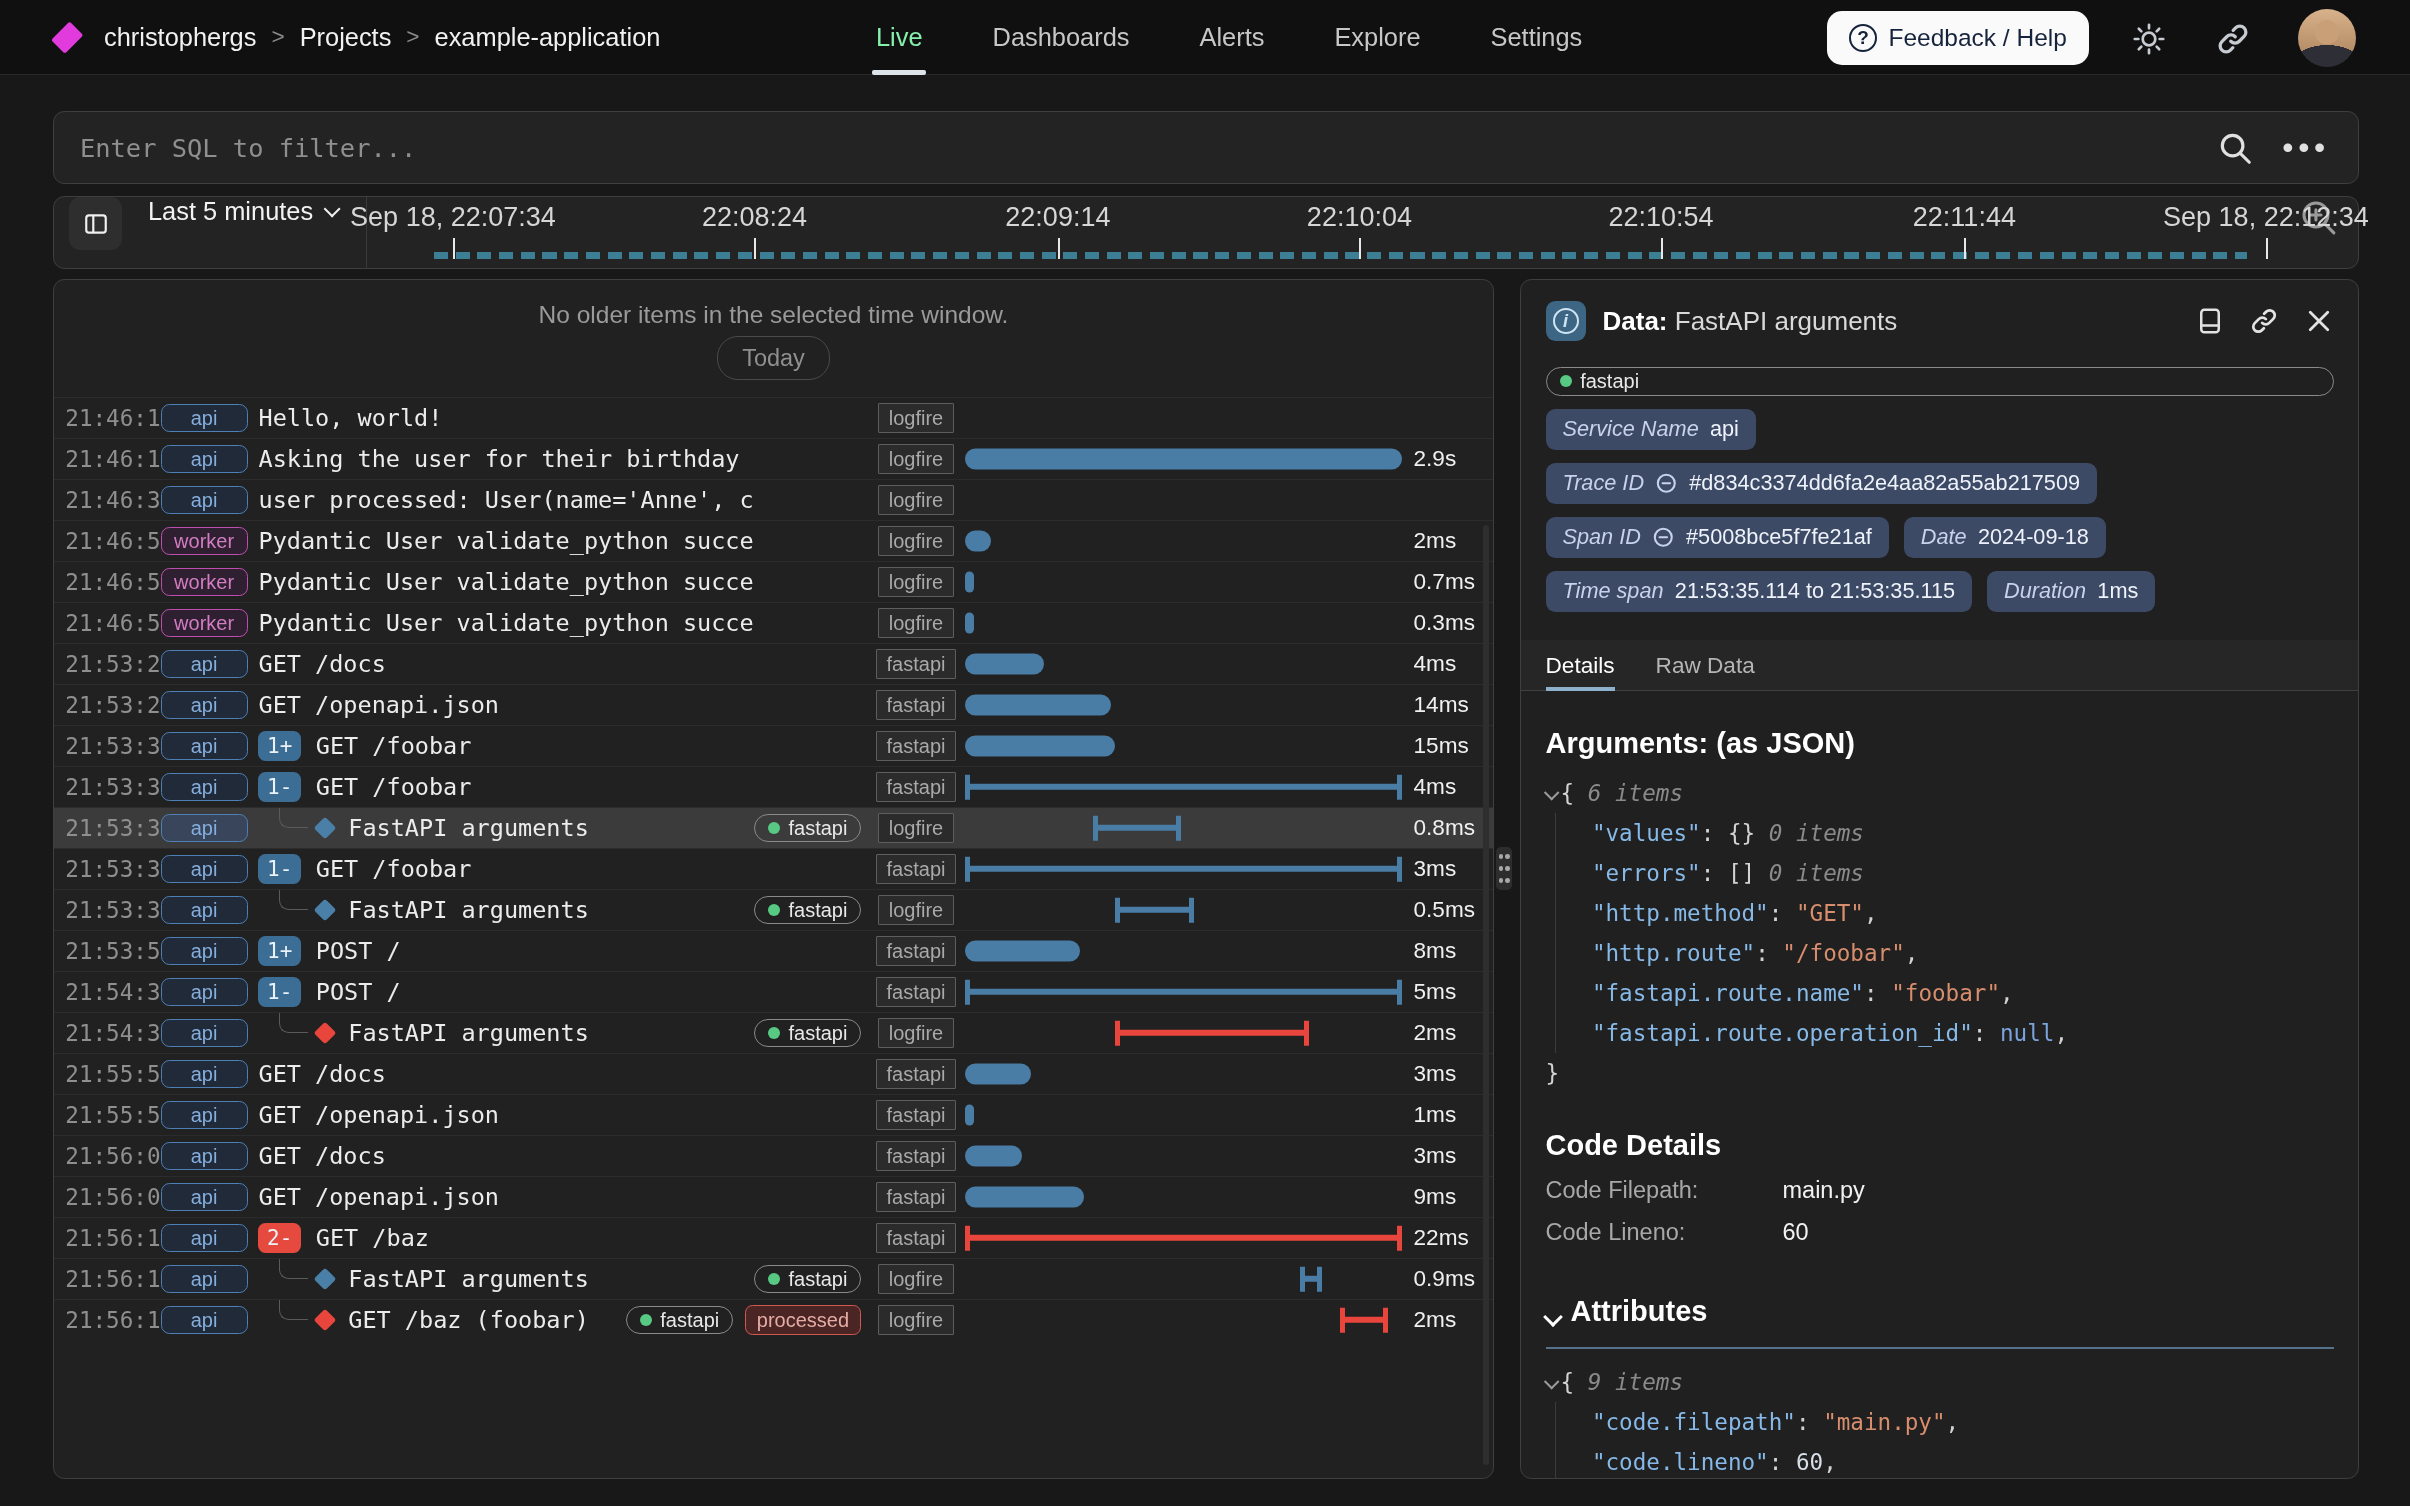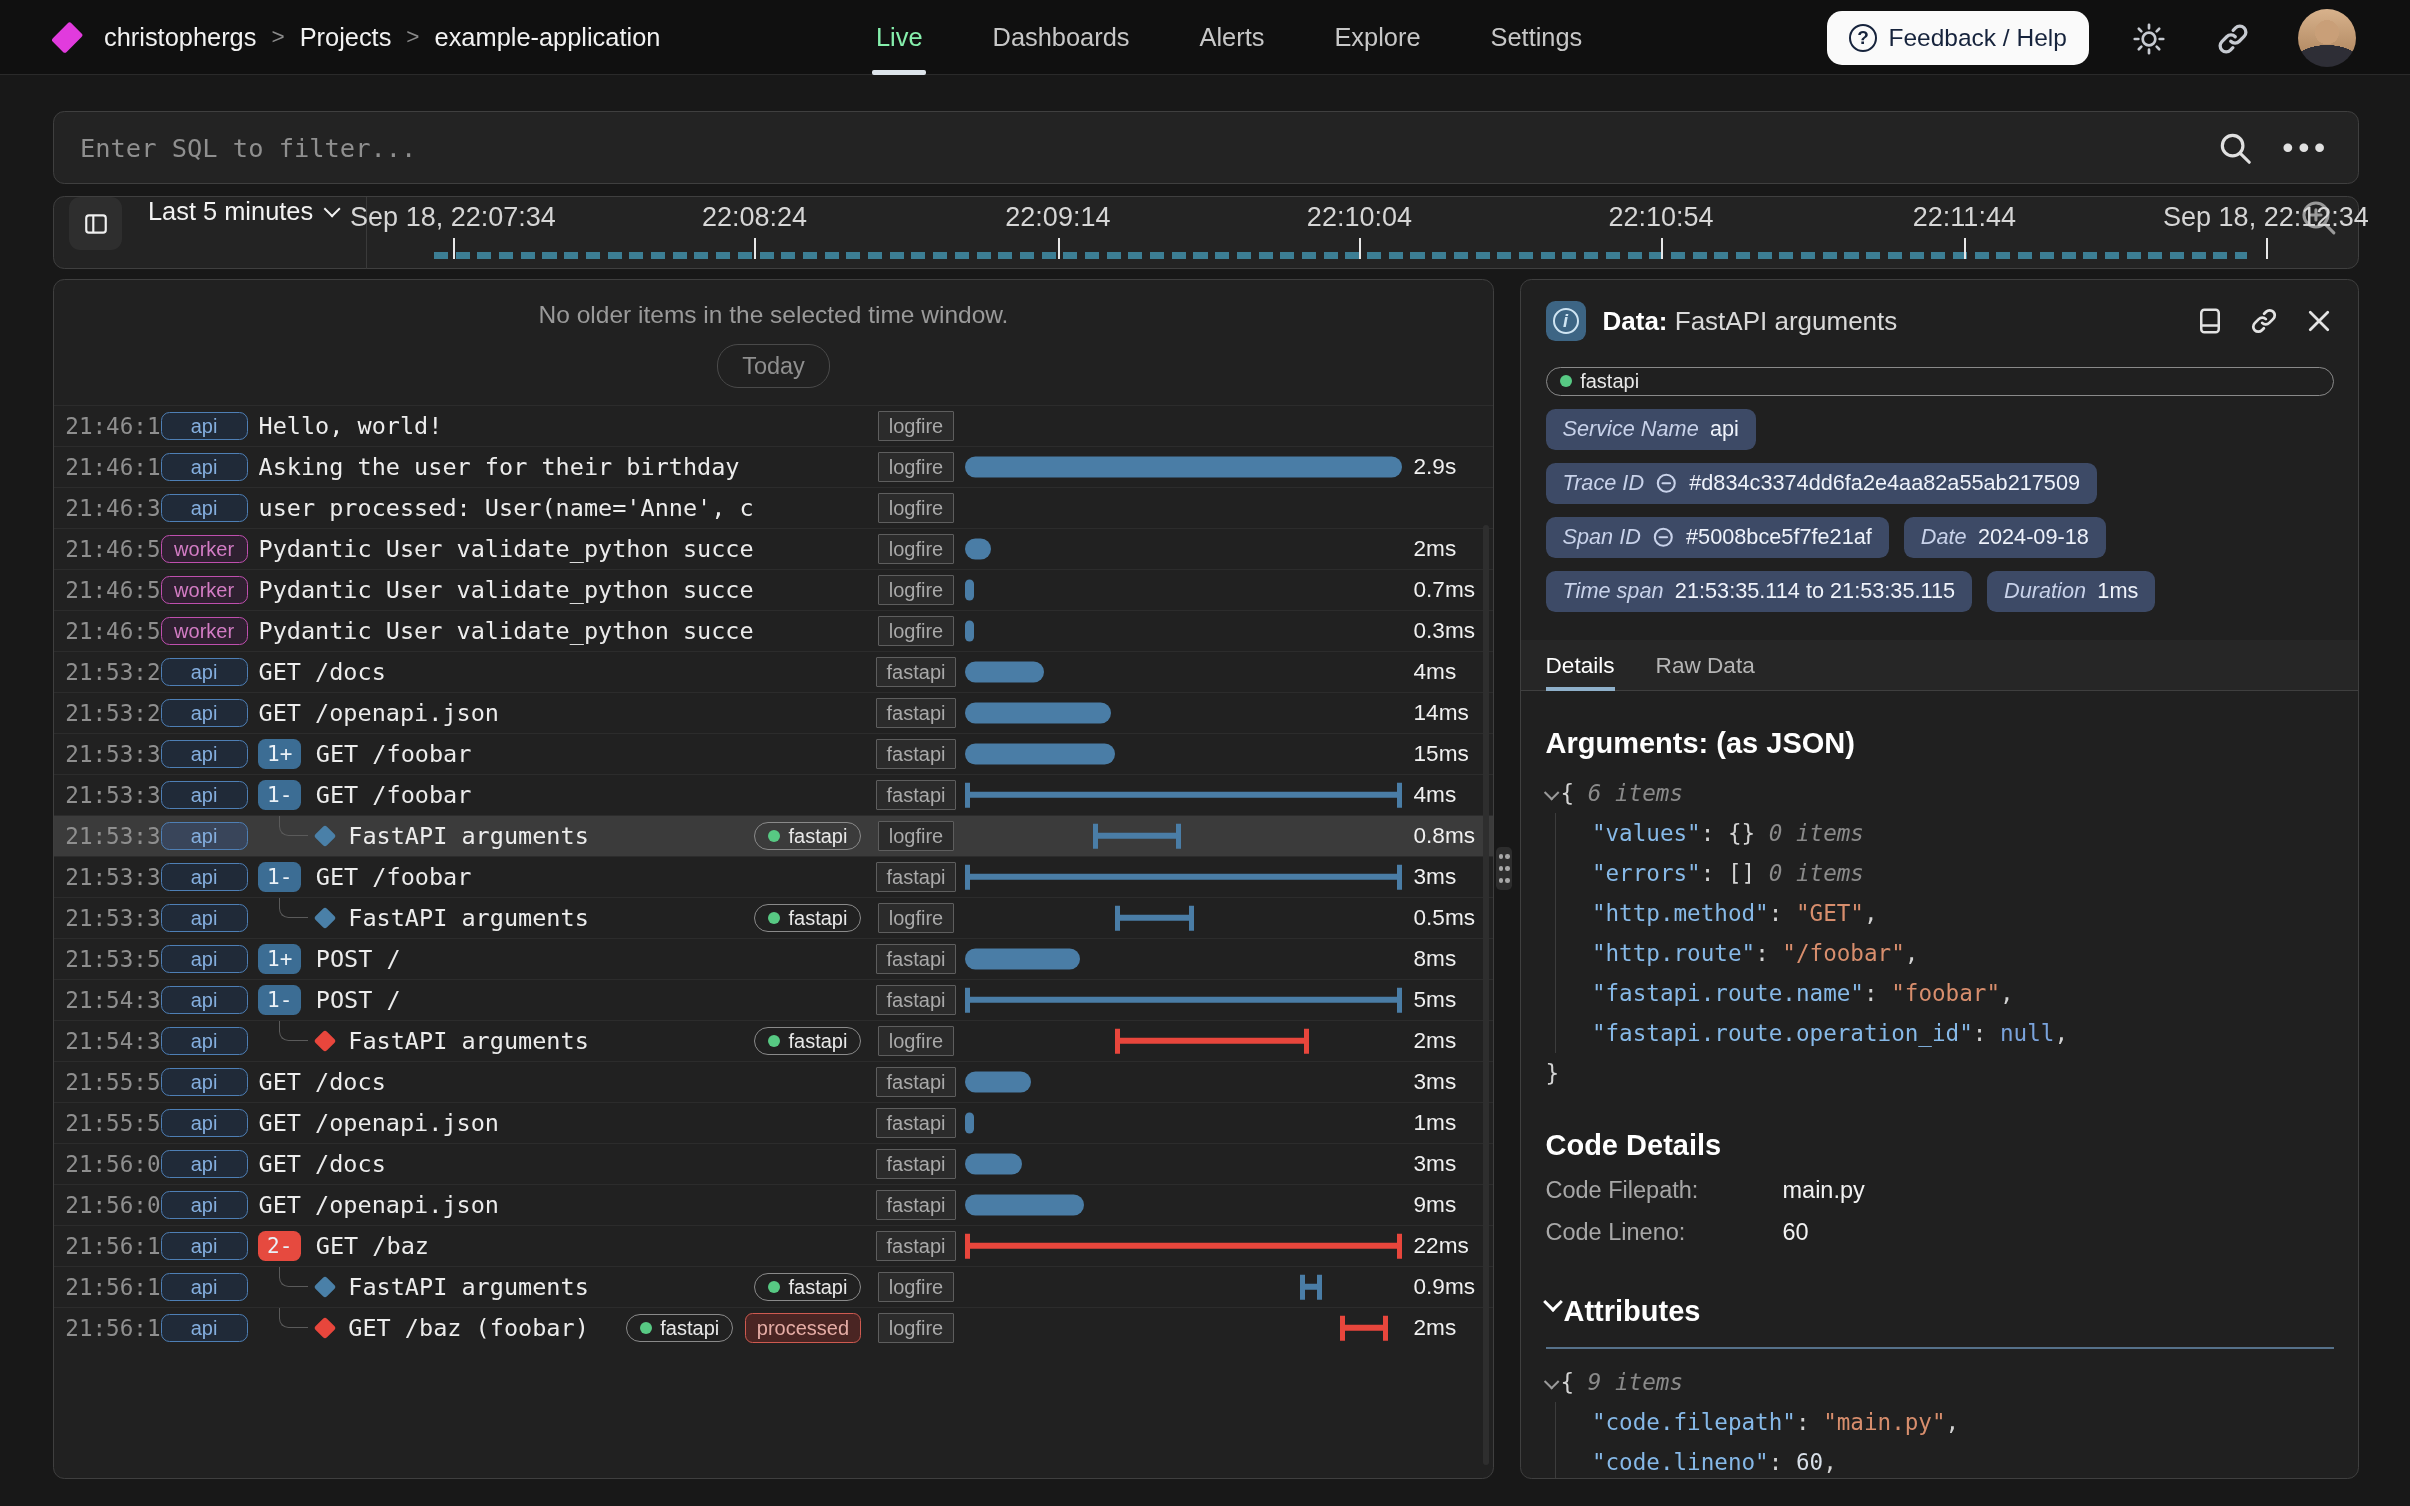--- a/index.html
+++ b/index.html
@@ -65,21 +65,21 @@
   #list-header { height:68px; display:flex; align-items:center; border-bottom:0.9px solid #3a3a3a; }
   #stop-live { margin-left:15px; background:#f1796f; color:#fff; font-size:23.5px; border:none;
     border-radius:12.2px; padding:11.3px 24.5px; cursor:pointer; }
   #conn-status { font-size:23.5px; color:#f0f0f0; margin-left:28px; }
   #hdr-right { margin-left:auto; display:flex; gap:41px; margin-right:24.5px; color:#d9d9d9; font-size:23.5px; }
   #hdr-right .dd { display:flex; align-items:center; cursor:pointer; }
   #hdr-right .chev { border-width:2.4px; width:10.4px; height:10.4px; margin-left:9.4px; margin-top:-3.8px; }
 
   #empty-state { text-align:center; padding-top:21px; }
   #empty-msg { color:#9a9a9a; font-size:24.5px; }
-  #today-btn { margin-top:15px; display:inline-block; border:1.9px solid #4a4a4a; color:#8f8f8f;
+  #today-btn { margin-top:7px; display:inline-block; border:1.9px solid #4a4a4a; color:#8f8f8f;
     font-size:23.5px; border-radius:21px; padding:7.5px 24.5px; background:transparent; cursor:pointer; }
 
   #rows { margin-top:17px; }
   .row { height:41px; display:flex; align-items:center; border-top:0.9px solid #2c2c2c; padding-left:11.3px; cursor:pointer; }
   .row.selected { background:#3b3b3b; }
   .rtime { width:90px; flex:none; color:#8f8f8f; font-size:22.6px; }
   .rtag { width:90px; flex:none; margin-left:3.8px; display:flex; justify-content:center; }
   .rtag span { font-size:20px; padding:1.9px 0; width:87px; text-align:center; border-radius:8.5px; border:1.9px solid; }
   .tag-api span { border-color:#4e7fb5; color:#84aede; background:#202a38; }
   .tag-worker span { border-color:#bf4fae; color:#d37cc4; background:#2e2030; }
@@ -152,21 +152,21 @@
   .jchev { color:#9a9a9a; font-size:17px; margin-right:3.8px; cursor:pointer; display:inline-block;
     width:11.3px; height:11.3px; border-right:2.4px solid #9a9a9a; border-bottom:2.4px solid #9a9a9a;
     transform:rotate(45deg) translate(-1.9px,-1.9px); }
   .j-key { color:#86b9e8; } .j-pun { color:#d3d3d3; } .j-str { color:#d88e6d; }
   .j-null { color:#7aa3dc; } .j-num { color:#d8dfe8; }
   .j-meta { color:#8a8a8a; font-style:italic; }
 
   .cd-row { font-size:23.5px; margin-top:15px; color:#a8a8a8; }
   .cd-row .cd-label { display:inline-block; min-width:237px; }
   .cd-row .cd-value { color:#f2f2f2; }
-  #attr-heading { display:flex; align-items:flex-start; gap:4px; }
+  #attr-heading { display:flex; align-items:flex-end; gap:11px; }
   #attr-heading .chev { border-color:#ffffff; margin:0 0 3.8px 0; border-width:3.3px; width:14px; height:14px; }
   #attr-divider { height:1.9px; background:#56718a; margin-top:19px; }
 </style>
 </head>
 <body>
 
 <div id="topnav">
   <div id="logo"></div>
   <div id="breadcrumb">
       <span class="crumb">christophergs</span>

